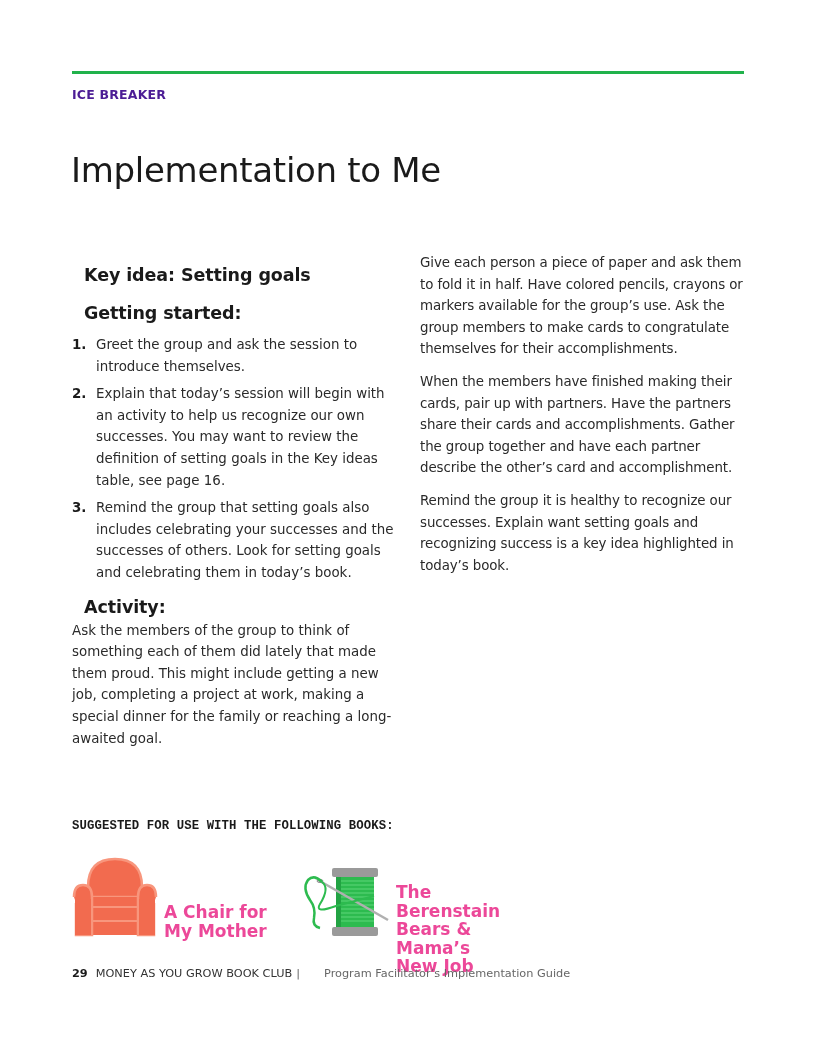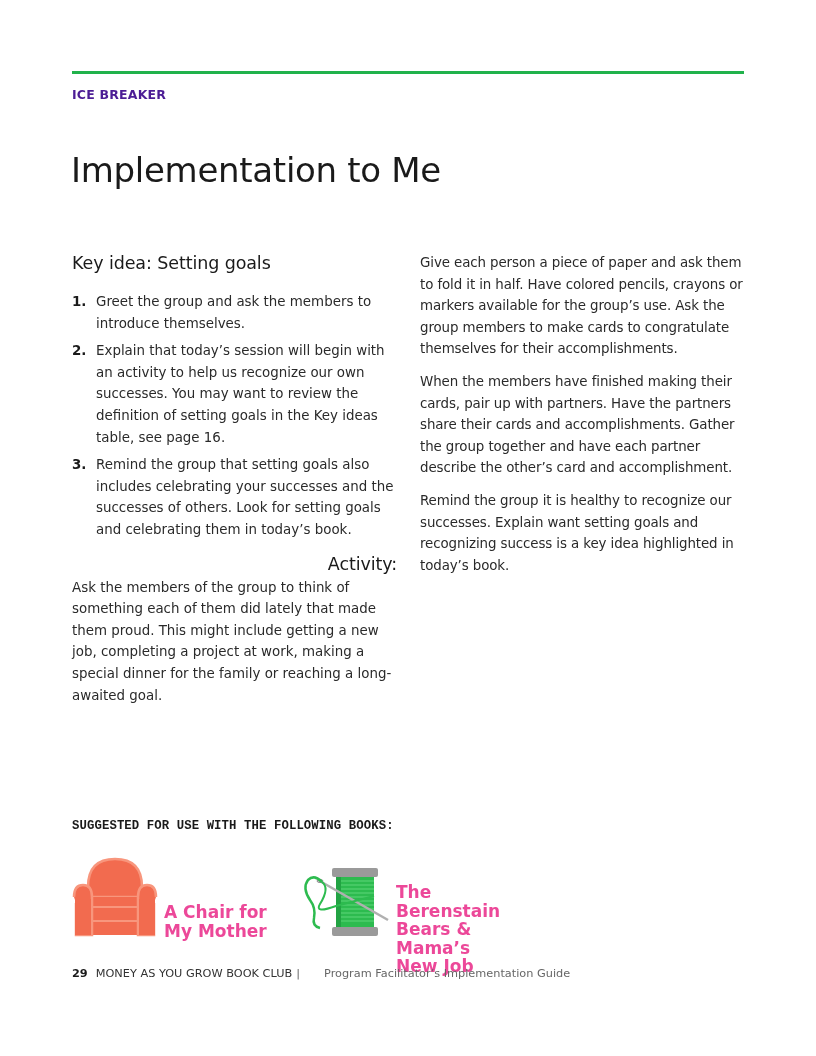--- a/index.html
+++ b/index.html
@@ -3,29 +3,29 @@
 <meta charset="utf-8">
 <style>
   html, body { margin: 0; padding: 0; background: #ffffff; }
   body { width: 816px; height: 1056px; position: relative; overflow: hidden;
          font-family: "DejaVu Sans", "Liberation Sans", sans-serif; color: #1a1a1a; }
   .top-rule { position: absolute; left: 72px; top: 71px; width: 672px; height: 3px; background: #21b24b; }
   .eyebrow { position: absolute; left: 72px; top: 87px; font-size: 12.5px; font-weight: bold; letter-spacing: 0.2px; color: #4c1d95; }
   .title { position: absolute; left: 71px; top: 150px; font-size: 34px; font-weight: normal; color: #1a1a1a; letter-spacing: -0.3px; margin: 0; }
   .col-left { position: absolute; left: 72px; top: 253px; width: 325px; }
   .col-right { position: absolute; left: 420px; top: 252px; width: 330px; }
-  h2 { font-size: 17.5px; font-weight: normal; margin: 0; color: #1a1a1a; letter-spacing: -0.1px; }
+  h2 { font-size: 17.5px; font-weight: bold; margin: 12px; color: #1a1a1a; letter-spacing: -0.1px; }
   .h-key { margin-bottom: 18px; }
   .h-start { margin-bottom: 11px; }
   p, li { font-size: 13.4px; line-height: 21.6px; color: #2a2a2a; }
   p { margin: 0; }
   ol { list-style: none; margin: 0; padding: 0; }
   ol li { position: relative; padding-left: 24px; margin-bottom: 6px; }
   ol li .num { position: absolute; left: 0; top: 0; font-weight: bold; color: #1a1a1a; }
-  .h-activity { margin-top: 13px; margin-bottom: 3px; text-align: right; }
+  .h-activity { margin-top: 13px; margin-bottom: 3px; }
   .col-right p { margin-bottom: 11px; letter-spacing: -0.1px; }
   .suggest { position: absolute; left: 72px; top: 819px; font-size: 12.3px; font-weight: bold; color: #1a1a1a; letter-spacing: 0.1px; font-family: Liberation Mono, monospace; }
   .book { position: absolute; }
   .book-1 { left: 72px; top: 857px; width: 220px; height: 85px; }
   .book-2 { left: 300px; top: 866px; width: 220px; height: 75px; }
   .book svg { position: absolute; left: 0; top: 0; }
   .book-title { position: absolute; font-size: 17px; font-weight: bold; line-height: 18.5px; color: #ec4899; }
   .book-1 .book-title { left: 92px; top: 46px; width: 120px; }
   .book-2 .book-title { left: 96px; top: 17px; width: 120px; }
   .footer { position: absolute; left: 72px; top: 967px; font-size: 11.3px; color: #444; white-space: nowrap; }
@@ -36,24 +36,25 @@
 </style>
 </head>
 <body>
 
 <div class="top-rule"></div>
 <div class="eyebrow">ICE BREAKER</div>
 <h1 class="title">Implementation to Me</h1>
 
 <div class="col-left">
   <h2 class="h-key">Key idea: Setting goals</h2>
+  <h2 class="h-start">Getting started:</h2>
   <ol>
     <li>
       <span class="num">1.</span>
-      <span>Greet the group and ask the members to introduce themselves.</span>
+      <span>Greet the group and ask the session to introduce themselves.</span>
     </li>
     <li>
       <span class="num">2.</span>
       <span>Explain that today’s session will begin with an activity to help us recognize our own successes. You may want to review the definition of setting goals in the Key ideas table, see page 16.</span>
     </li>
     <li>
       <span class="num">3.</span>
       <span>Remind the group that setting goals also includes celebrating your successes and the successes of others. Look for setting goals and celebrating them in today’s book.</span>
     </li>
   </ol>

